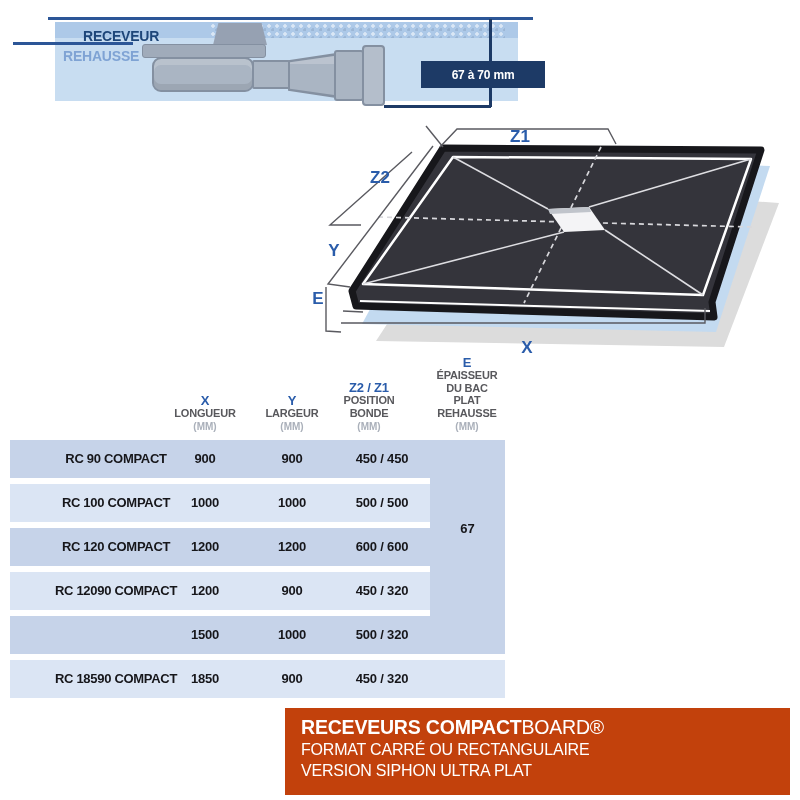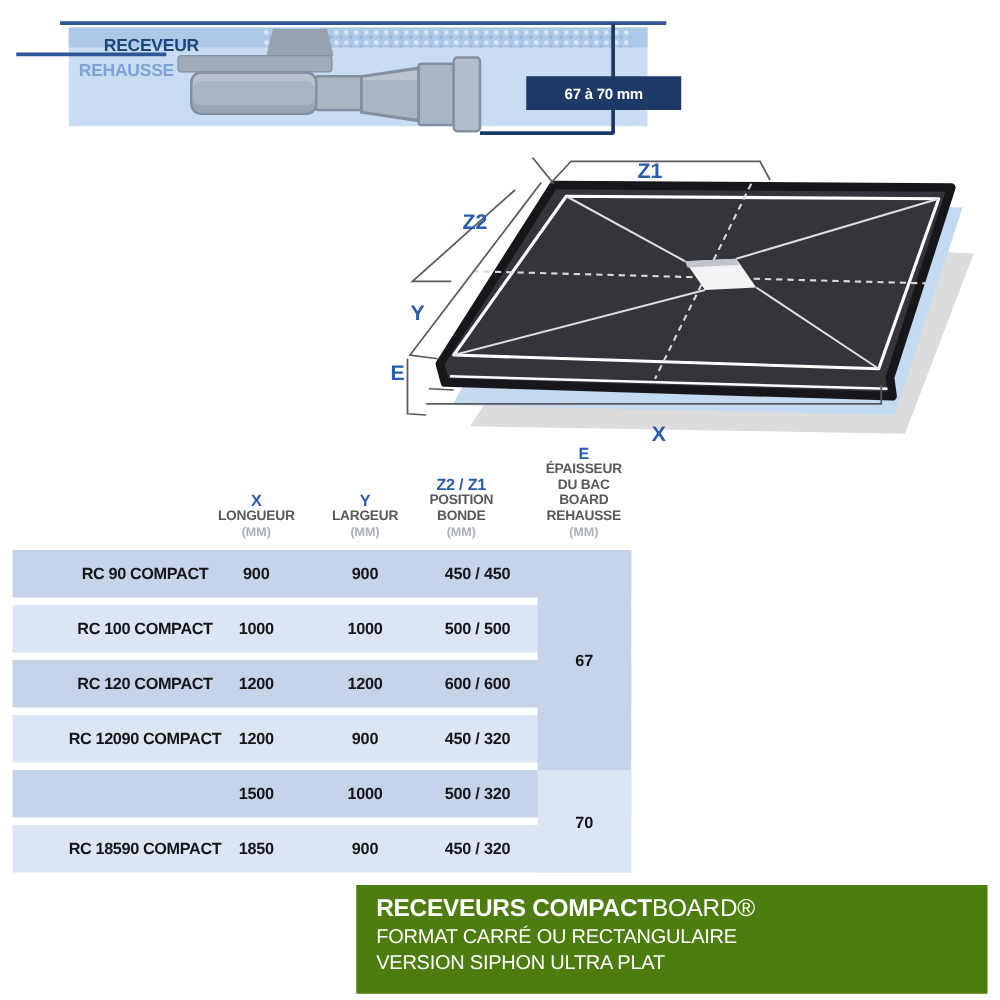--- a/index.html
+++ b/index.html
@@ -28,21 +28,21 @@
   .rowband{position:absolute;left:0;width:495px;height:38px;}
   .row-dark{background:#c6d3e9;}
   .row-light{background:#dbe5f4;}
   .cellname{position:absolute;left:0;width:212px;text-align:center;line-height:38px;
             font-weight:bold;font-size:13px;color:#16161a;letter-spacing:-.3px;}
   .cellval{position:absolute;text-align:center;line-height:38px;font-weight:bold;
            font-size:13px;color:#16161a;letter-spacing:-.2px;}
   .eblock{position:absolute;left:420px;width:75px;display:flex;align-items:center;
           justify-content:center;font-weight:bold;font-size:13px;color:#16161a;}
   
-  .banner{background:#4d7c0f;color:#fff;padding:9px 0 0 16px;box-sizing:border-box;}
+  .banner{background:#c2410c;color:#fff;padding:9px 0 0 16px;box-sizing:border-box;}
   .banner .l1{font-size:19.5px;line-height:21.5px;letter-spacing:-.2px;}
   .banner .l1 b{font-weight:bold;}
   .banner .l2{font-size:16px;line-height:21.5px;font-weight:normal;letter-spacing:-.2px;}
 </style>
 </head>
 <body>
 
 <div id="page">
 
   <div class="abs topline" style="left:48px;top:17px;width:485px;"></div>
@@ -127,36 +127,35 @@
   <div class="abs hdr-col" style="left:314px;top:352px;width:110px;height:81px;">
     <div class="hdr-key">Z2 / Z1</div>
     <div class="hdr-lbl">POSITION</div>
     <div class="hdr-lbl">BONDE</div>
     <div class="hdr-unit">(MM)</div>
   </div>
   <div class="abs hdr-col" style="left:412px;top:352px;width:110px;height:81px;">
     <div class="hdr-key">E</div>
     <div class="hdr-lbl">ÉPAISSEUR</div>
     <div class="hdr-lbl">DU BAC</div>
-    <div class="hdr-lbl">BOARD</div>
+    <div class="hdr-lbl">PLAT</div>
     <div class="hdr-lbl">REHAUSSE</div>
     <div class="hdr-unit">(MM)</div>
   </div>
 
   <div class="abs" style="left:10px;top:440px;width:495px;height:258px;">
 
     <div class="rowband row-dark" style="top:0px;"></div>
     <div class="rowband row-light" style="top:44px;"></div>
     <div class="rowband row-dark" style="top:88px;"></div>
     <div class="rowband row-light" style="top:132px;"></div>
     <div class="rowband row-dark" style="top:176px;"></div>
     <div class="rowband row-light" style="top:220px;"></div>
 
     <div class="eblock row-dark" style="top:0px;height:176px;">67</div>
-    <div class="eblock row-light" style="top:176px;height:82px;">70</div>
 
     <div class="cellname" style="top:0px;">RC 90 COMPACT</div>
     <div class="cellval" style="top:0px;left:150px;width:90px;">900</div>
     <div class="cellval" style="top:0px;left:237px;width:90px;">900</div>
     <div class="cellval" style="top:0px;left:317px;width:110px;">450 / 450</div>
 
     <div class="cellname" style="top:44px;">RC 100 COMPACT</div>
     <div class="cellval" style="top:44px;left:150px;width:90px;">1000</div>
     <div class="cellval" style="top:44px;left:237px;width:90px;">1000</div>
     <div class="cellval" style="top:44px;left:317px;width:110px;">500 / 500</div>

